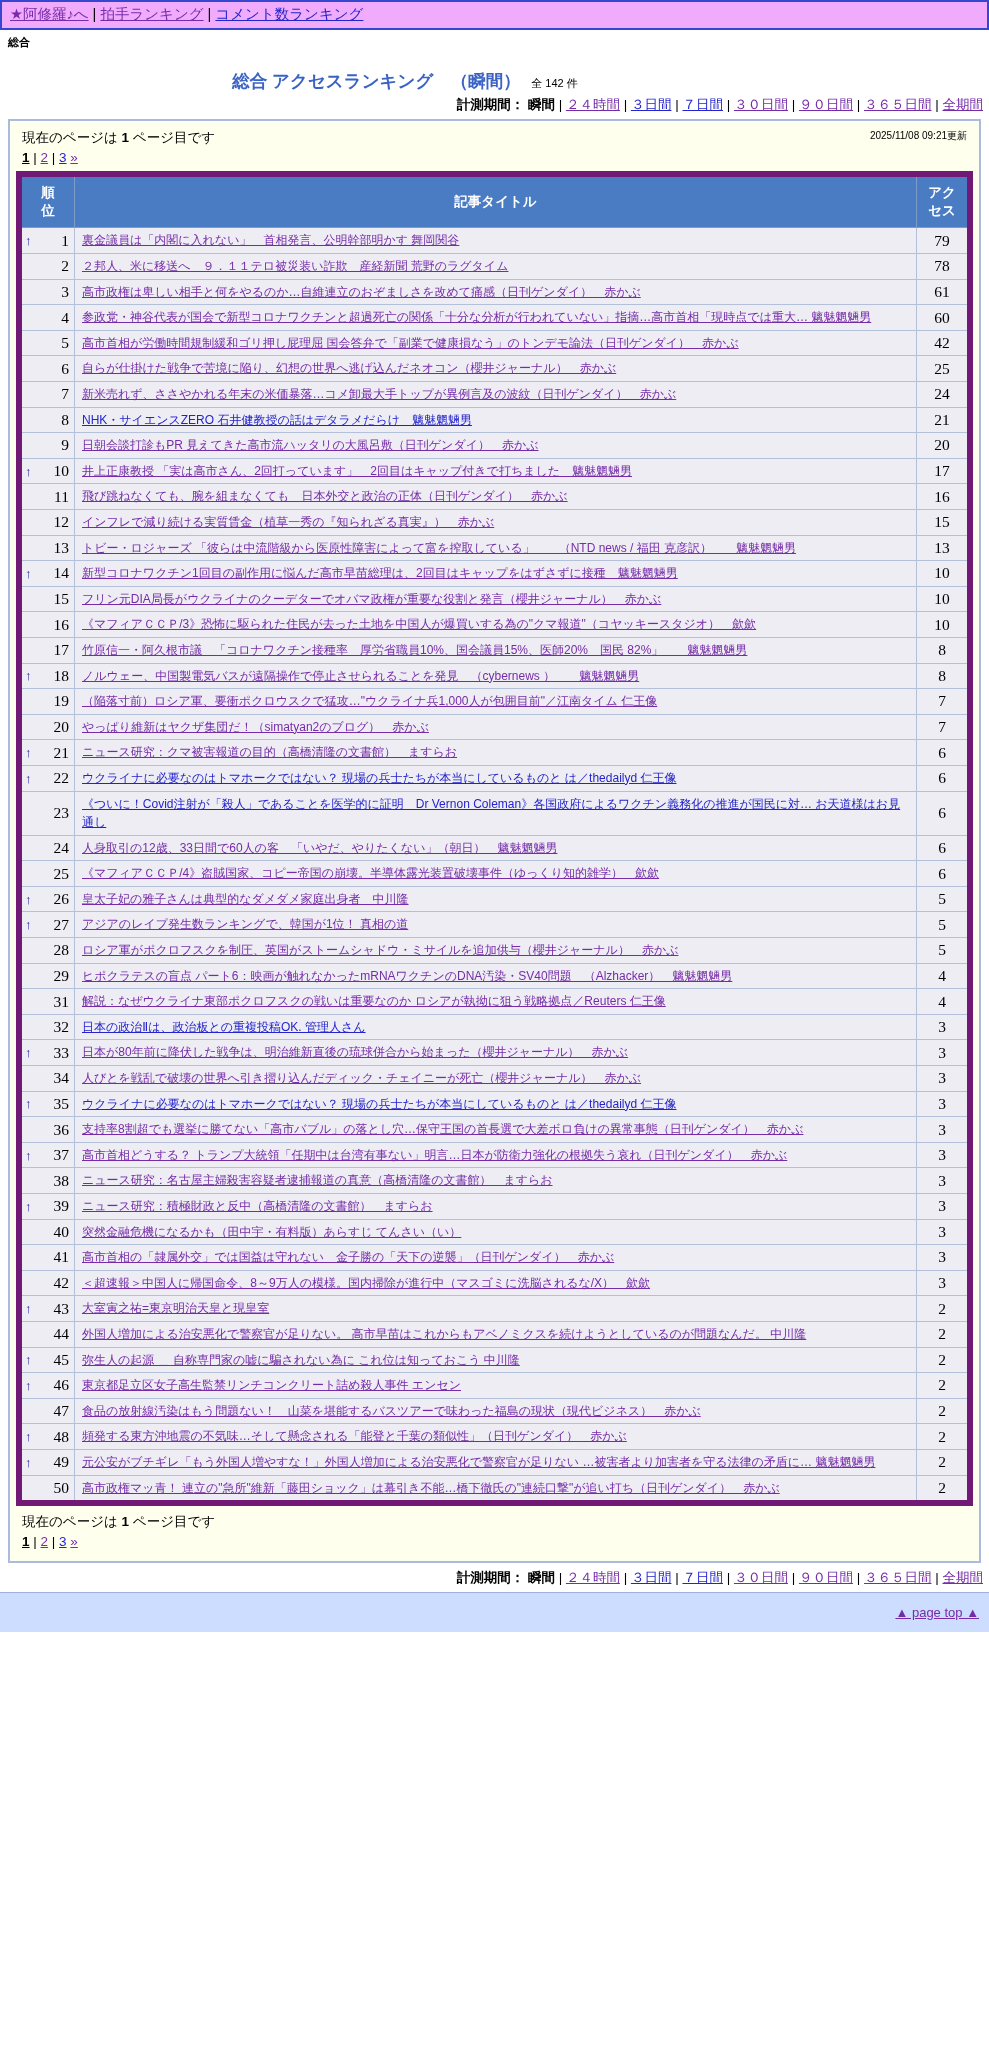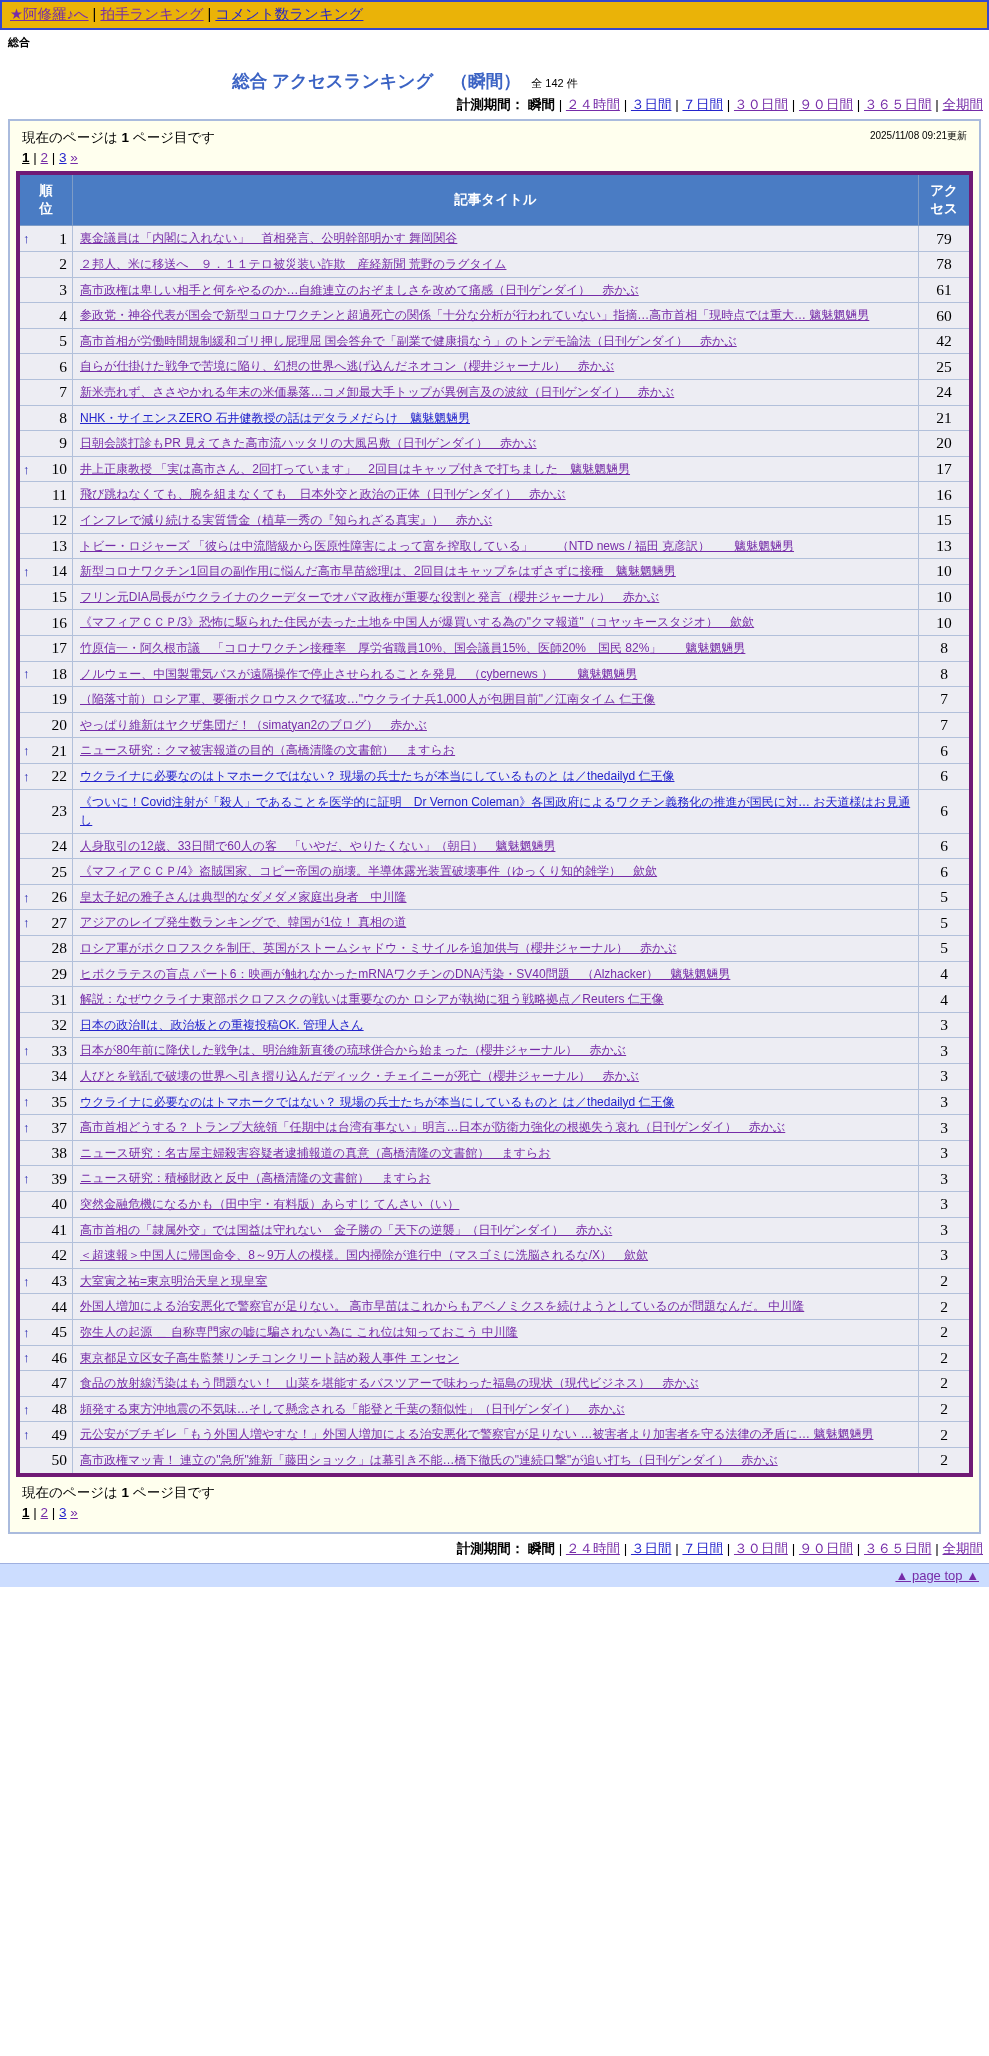--- a/index.html
+++ b/index.html
@@ -1,21 +1,21 @@
 <!DOCTYPE html>
 <html><head>
 <meta charset="utf-8">
 <style>
   html,body { margin:0; padding:0; background:#fff; color:#000;
     font-family:"Liberation Sans","DejaVu Sans",sans-serif; }
   body { width:989px; }
   a { cursor:pointer; }
 
   
-  .topbar { background:#eab308; border:2px solid #3547CE; padding:3px 8px 4px;
+  .topbar { background:#f0abfc; border:2px solid #3547CE; padding:3px 8px 4px;
     font-size:14.5px; }
   .topbar a { text-decoration:underline; }
   .sep { color:#000; padding:0 4px; }
   .lnk-purple { color:#762CA8; }
   .lnk-blue  { color:#2424CC; }
 
   .cat { font-size:11px; font-weight:bold; margin:5px 0 0 8px; }
 
   .pagehead { width:810px; text-align:center; margin-top:19px; }
   .pagehead .ttl { color:#3B63C4; font-size:17.5px; font-weight:bold; }
@@ -28,40 +28,40 @@
 
   
   .box { margin:0 8px; background:#FFFFEE; border:2px solid #AABBDD; padding:5px 6px 6px; }
   .pageinfo { font-size:13.5px; padding:3px 6px 1px; }
   .pageinfo .ts { float:right; font-size:10px; }
   .pagination { font-size:13.5px; padding:2px 6px 6px; }
   .pagination .cur { font-weight:bold; text-decoration:underline; color:#000; }
   .pagination a { text-decoration:underline; }
 
   table.rank { width:100%; border-collapse:collapse; background:#EDEDF3;
-    border:4px solid #701a75; }
+    border:6px solid #701a75; }
   table.rank th { background:#4A7CC4; color:#fff; font-size:13.5px; font-weight:bold;
     border:1px solid #7E9CC6; padding:7px 2px; }
   .th-narrow { width:1.35em; margin:0 auto; word-break:break-all; line-height:1.35; }
   .th-access { width:2.5em; margin:0 auto; word-break:break-all; line-height:1.35; }
   table.rank td { border:1px solid #B2C0DA; vertical-align:middle; }
   td.rank { width:44px; padding:2px 5px 2px 3px; }
   .rankwrap { display:flex; align-items:center; }
   .arrow { color:#2020B0; font-weight:bold; font-size:13px; width:13px; }
   .ranknum { font-family:"Liberation Serif","DejaVu Serif",serif; font-size:15.5px;
     margin-left:auto; }
   td.title { padding:3px 7px; font-size:12px; line-height:1.55; }
   td.title a { text-decoration:underline; }
   a.purple { color:#762CA8; }
   a.blue { color:#2424CC; }
   td.access { width:40px; text-align:center;
     font-family:"Liberation Serif","DejaVu Serif",serif; font-size:15.5px; padding:2px 5px; }
 
   .bottombar { background:#CCDDFF; border-top:1px solid #9FB0E0; text-align:right;
-    padding:4px 10px; font-size:13px; margin-top:5px; }
+    padding:12px 10px; font-size:13px; margin-top:5px; }
   .bottombar a { color:#762CA8; text-decoration:underline; }
   .clear { clear:both; }
 </style>
 </head>
 <body>
 
 <div class="topbar" id="topbar"><a class="lnk-purple">★阿修羅♪へ</a><span class="sep">|</span><a class="lnk-purple">拍手ランキング</a><span class="sep">|</span><a class="lnk-blue">コメント数ランキング</a></div>
 
 <div class="cat">総合</div>
 
@@ -433,20 +433,30 @@
               <span class="arrow">↑</span>
               <span class="ranknum">35</span>
             </div>
           </td>
           <td class="title"><a class="blue">ウクライナに必要なのはトマホークではない？ 現場の兵士たちが本当にしているものと は／thedailyd 仁王像</a></td>
           <td class="access">3</td>
         </tr>
         <tr>
           <td class="rank">
             <div class="rankwrap">
+              <span class="arrow"></span>
+              <span class="ranknum">36</span>
+            </div>
+          </td>
+          <td class="title"><a class="purple">支持率8割超でも選挙に勝てない「高市バブル」の落とし穴…保守王国の首長選で大差ボロ負けの異常事態（日刊ゲンダイ）　赤かぶ</a></td>
+          <td class="access">3</td>
+        </tr>
+        <tr>
+          <td class="rank">
+            <div class="rankwrap">
               <span class="arrow">↑</span>
               <span class="ranknum">37</span>
             </div>
           </td>
           <td class="title"><a class="purple">高市首相どうする？ トランプ大統領「任期中は台湾有事ない」明言…日本が防衛力強化の根拠失う哀れ（日刊ゲンダイ）　赤かぶ</a></td>
           <td class="access">3</td>
         </tr>
         <tr>
           <td class="rank">
             <div class="rankwrap">

